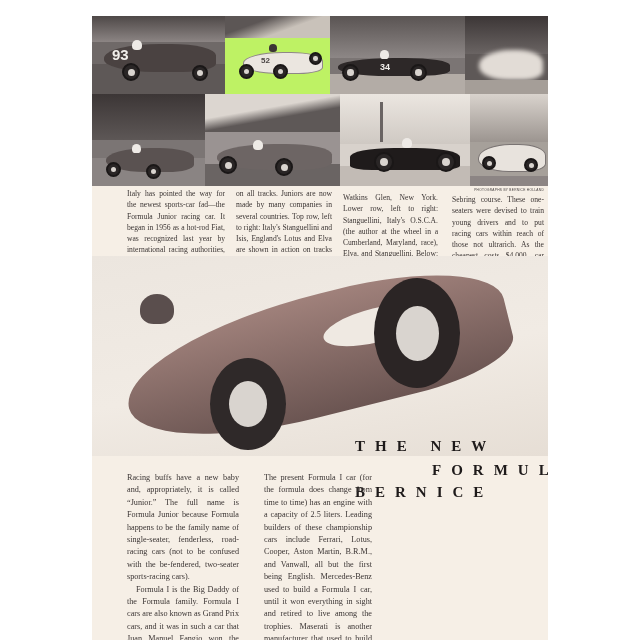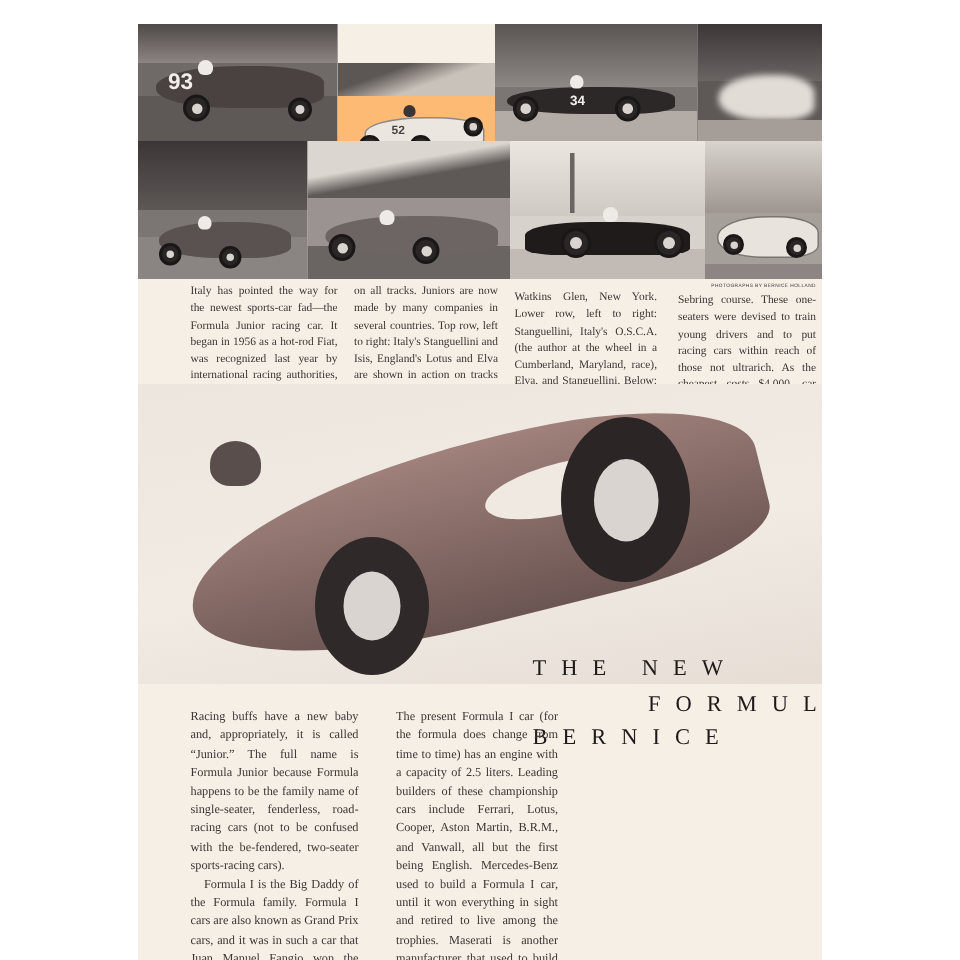--- a/index.html
+++ b/index.html
@@ -11,39 +11,39 @@
   .car { position:absolute; border-radius:50% 40% 30% 45%; }
   .wheel { position:absolute; border-radius:50%; background:#2a2626; border:2px solid #1a1717; box-sizing:border-box; }
   .wheel::after { content:""; position:absolute; left:25%; top:25%; width:50%; height:50%; border-radius:50%; background:#d9d4cf; }
   .helmet { position:absolute; border-radius:50% 50% 40% 40%; background:#eeeae6; }
   .num { position:absolute; font-family:"Liberation Sans", sans-serif; font-weight:bold; color:#f2efeb; }
   .caption { position:absolute; top:172px; font-size:7.6px; line-height:11.3px; color:#3a3433; text-align:justify; }
   .credit { position:absolute; top:172px; right:4px; font-family:"Liberation Sans", sans-serif; font-size:3.2px; letter-spacing:0.3px; color:#3d3838; }
   .col { position:absolute; font-size:8.2px; line-height:12.4px; color:#3b3534; text-align:justify; }
   .col p { margin:0; }
   .indent { text-indent:9px; }
-  .title-line { position:absolute; font-family:"Liberation Serif", serif; font-weight:normal; color:#1e1a1a; letter-spacing:10px; font-size:15px; }
+  .title-line { position:absolute; font-family:"Liberation Serif", serif; font-weight:bold; color:#1e1a1a; letter-spacing:10px; font-size:15px; }
   .byline { position:absolute; font-family:"Liberation Serif", serif; font-size:7.5px; letter-spacing:4px; color:#2d2828; font-weight:normal; }
   .folio { position:absolute; font-size:8px; color:#3b3534; }
 </style>
 </head>
 <body>
 
 <div class="page">
 
   <div class="photo" style="left:0;top:0;width:133px;height:78px;background:#6f6968;">
     <div class="sky" style="height:26px;background:linear-gradient(#4e4847,#8c8584);"></div>
     <div class="track" style="height:30px;background:#5e5857;"></div>
     <div class="car" style="left:12px;top:28px;width:112px;height:28px;background:#4a4241;"></div>
     <div class="num" style="left:20px;top:30px;font-size:15px;">93</div>
     <div class="helmet" style="left:40px;top:24px;width:10px;height:10px;"></div>
     <div class="wheel" style="left:30px;top:47px;width:18px;height:18px;"></div>
     <div class="wheel" style="left:100px;top:49px;width:16px;height:16px;"></div>
   </div>
-  <div class="photo" style="left:133px;top:0;width:105px;height:78px;background:#fdba74;margin-top:26px;">
+  <div class="photo" style="left:133px;top:0;width:105px;height:78px;background:#bef264;">
     <div class="sky" style="height:22px;background:linear-gradient(160deg,#5c5655 30%,#c9c2ba 60%);"></div>
     <div class="car" style="left:18px;top:36px;width:78px;height:20px;background:#ebe6e0;border:1px solid #8f8886;"></div>
     <div class="num" style="left:36px;top:40px;font-size:8px;color:#4a4443;">52</div>
     <div class="helmet" style="left:44px;top:28px;width:8px;height:8px;background:#3b3535;"></div>
     <div class="wheel" style="left:14px;top:48px;width:15px;height:15px;"></div>
     <div class="wheel" style="left:48px;top:48px;width:15px;height:15px;"></div>
     <div class="wheel" style="left:84px;top:36px;width:13px;height:13px;"></div>
   </div>
   <div class="photo" style="left:238px;top:0;width:135px;height:78px;background:#7b7574;">
     <div class="sky" style="height:42px;background:linear-gradient(#5a5453,#8d8786);"></div>

